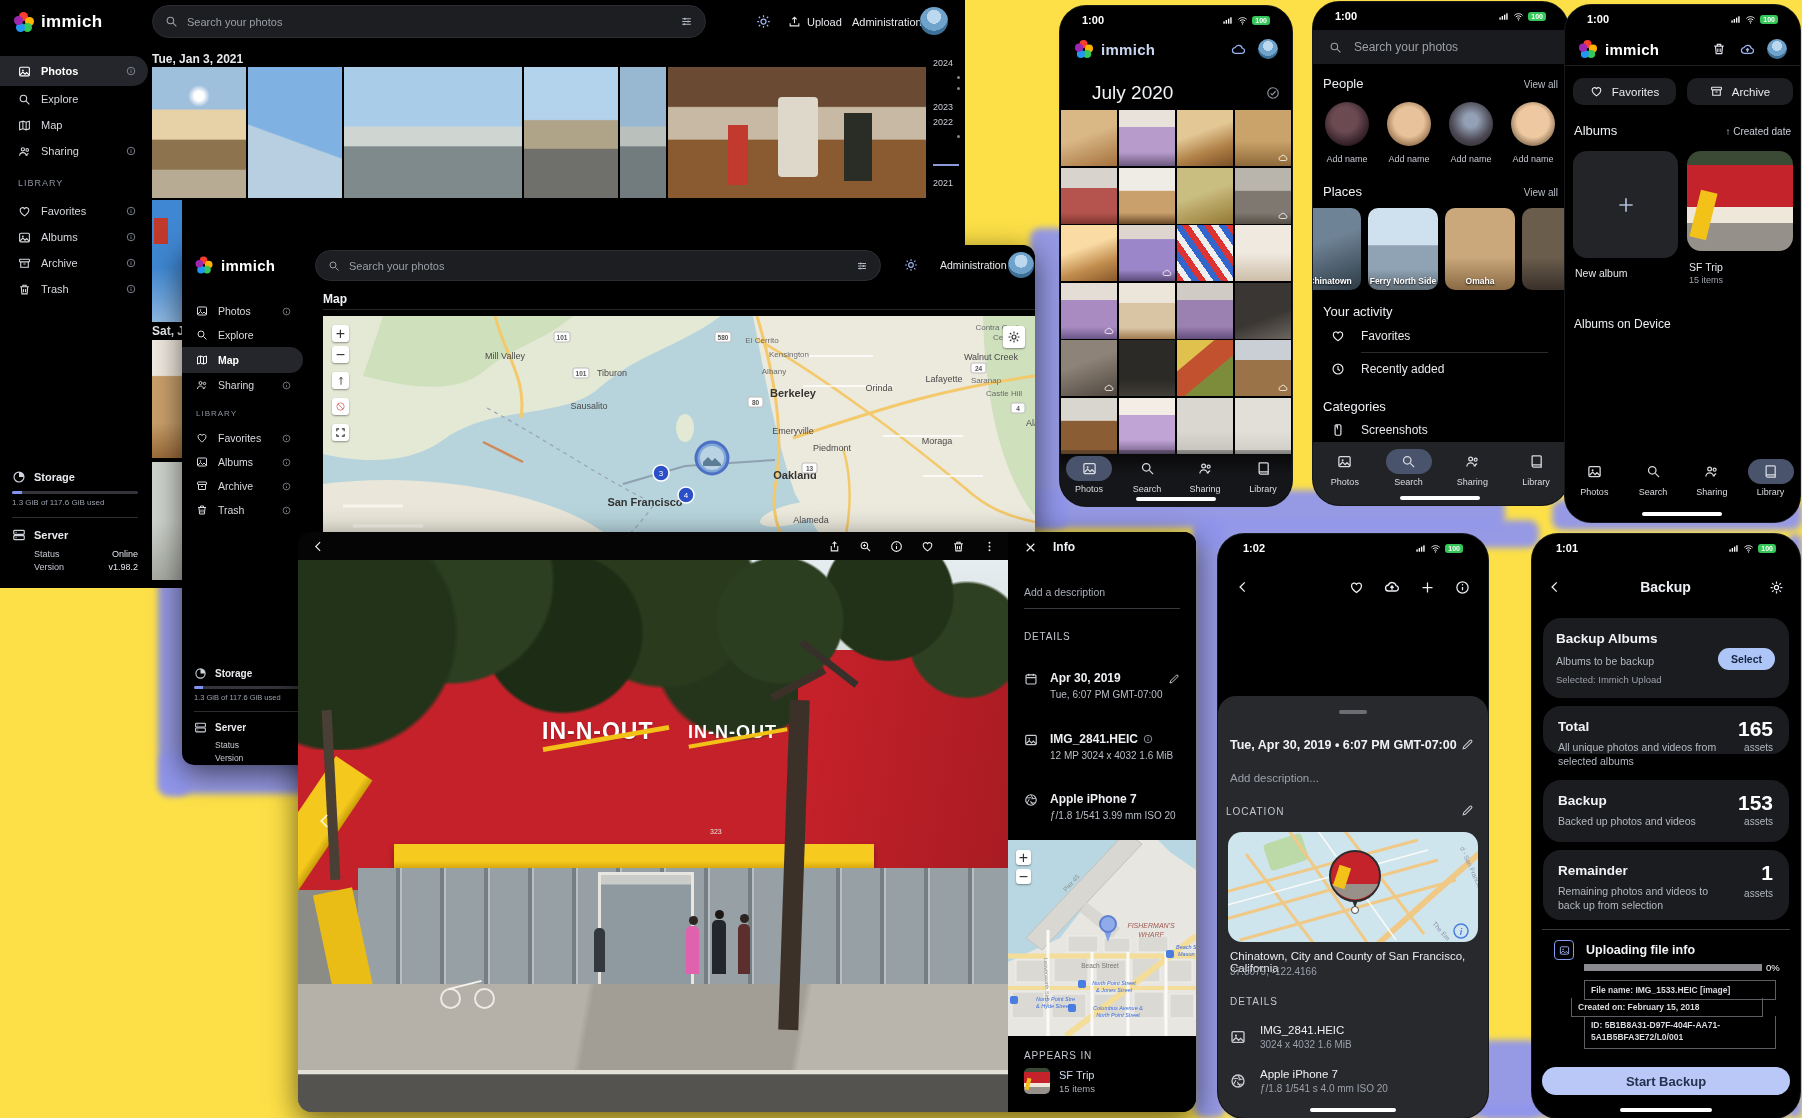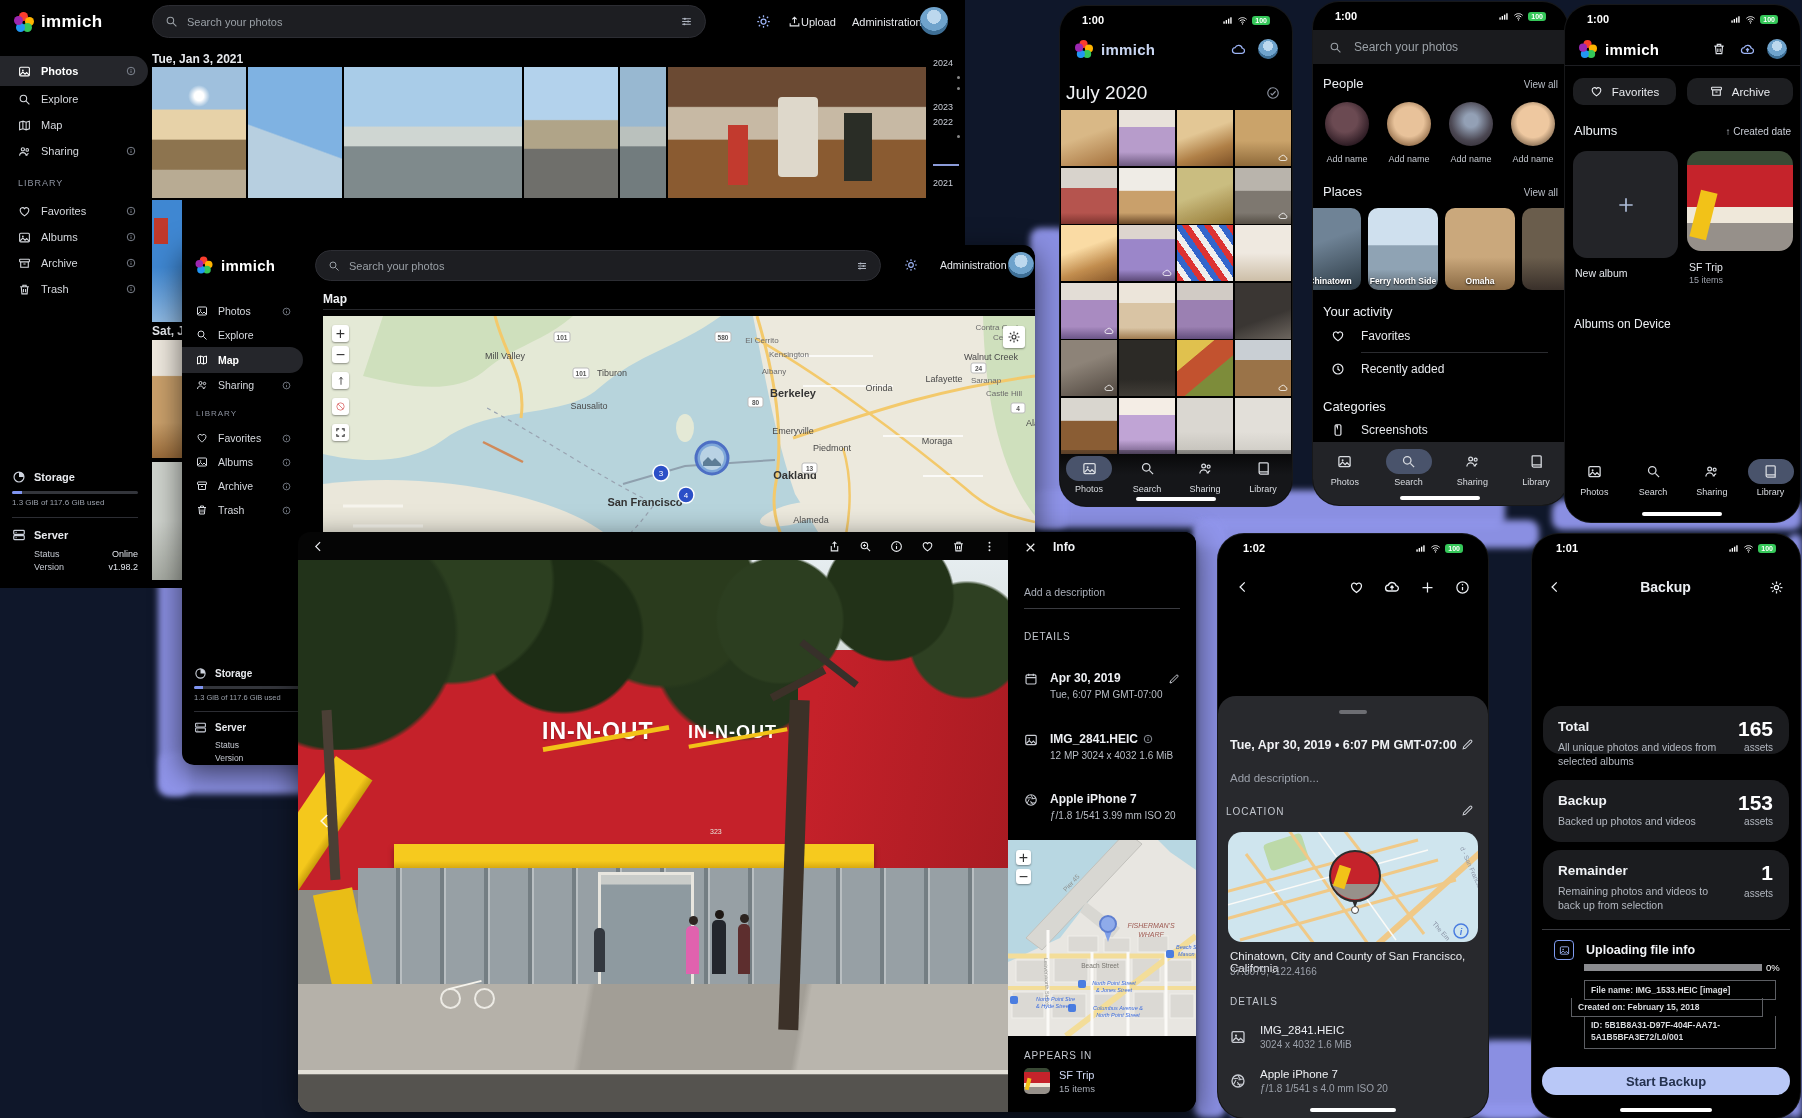--- a/index.html
+++ b/index.html
@@ -1,16 +1,16 @@
 <!DOCTYPE html>
 <html><head>
 <meta charset="utf-8">
 <style>
   html,body{margin:0;background:#000;font-family:"Liberation Sans","DejaVu Sans",sans-serif;}
-  #canvas{position:relative;width:1802px;height:1118px;background:#0f172a;overflow:hidden;color:#eee;}
+  #canvas{position:relative;width:1802px;height:1118px;background:#fde047;overflow:hidden;color:#eee;}
   .abs{position:absolute;}
   .grunge{position:absolute;background:#9196ec;filter:blur(3px);border-radius:10px;opacity:.95;}
   
   .win{position:absolute;background:#000;}
   .topbar{position:absolute;left:0;top:0;right:0;height:43px;display:flex;align-items:center;}
   .logo{display:flex;align-items:center;gap:7px;}
   .flower{position:relative;width:20px;height:20px;}
   .flower i{position:absolute;width:9px;height:9px;border-radius:50%;}
   .flower i:nth-child(1){left:5px;top:0;background:#fa3d2e;}
   .flower i:nth-child(2){left:11px;top:5px;background:#ffb400;}
@@ -296,21 +296,21 @@
             <svg width="13" height="13">
               <use href="#i-sliders"></use>
             </svg>
           </span>
       </div>
       <span class="ic toolic" style="position:absolute;left:756px;color:#9db4f5;">
           <svg width="15" height="15">
             <use href="#i-sun"></use>
           </svg>
         </span>
-      <span class="ic toolic" style="position:absolute;left:788px;display:flex;font-size:11px;align-items:center;">
+      <span class="ic toolic" style="position:absolute;left:788px;display:flex;gap:6px;font-size:11px;align-items:center;">
           <svg width="13" height="13">
             <use href="#i-upload"></use>
           </svg>
           <span>Upload</span>
         </span>
       <span style="position:absolute;left:852px;font-size:11px;color:#e6e8ec;">Administration</span>
       <span class="avatar" style="position:absolute;left:920px;top:7px;width:28px;height:28px;"></span>
     </div>
 
     <div class="abs" style="left:0;top:56px;width:148px;">
@@ -985,21 +985,21 @@
         </span>
       <span class="logotext" style="font-size:15px;margin-left:7px;color:#c9d6f2;">immich</span>
       <span style="flex:1"></span>
       <span class="ic" style="color:#9db4f5;margin-right:12px;">
           <svg width="15" height="15">
             <use href="#i-cloud"></use>
           </svg>
         </span>
       <span class="avatar" style="width:20px;height:20px;"></span>
     </div>
-    <div style="position:absolute;left:6px;top:76px;font-size:19px;color:#f2f4f7;">July 2020</div>
+    <div style="position:absolute;left:32px;top:76px;font-size:19px;color:#f2f4f7;">July 2020</div>
     <span class="ic" style="position:absolute;right:12px;top:80px;color:#8d93a0;">
         <svg width="14" height="14">
           <use href="#i-checkc"></use>
         </svg>
       </span>
     <div class="abs" style="left:1px;top:104px;width:230px;height:344px;display:grid;grid-template-columns:repeat(4,1fr);gap:1.5px;overflow:hidden;">
       <div class="gtile g-sand" style="height:56px;"></div>
       <div class="gtile g-drink" style="height:56px;"></div>
       <div class="gtile g-banh" style="height:56px;"></div>
       <div class="gtile g-pastry" style="height:56px;">
@@ -1477,20 +1477,26 @@
             <use href="#i-back"></use>
           </svg>
         </span>
       <span style="flex:1;text-align:center;font-size:14px;font-weight:bold;">Backup</span>
       <span class="ic">
           <svg width="15" height="15">
             <use href="#i-gear"></use>
           </svg>
         </span>
     </div>
+    <div class="ecard" style="left:11px;top:84px;width:246px;height:80px;">
+      <div class="t" style="margin:13px 0 0 13px;">Backup Albums</div>
+      <div class="d" style="margin:8px 0 0 13px;">Albums to be backup</div>
+      <div style="position:absolute;right:14px;top:30px;background:#aec6f7;color:#15233f;font-size:10.5px;font-weight:bold;border-radius:14px;padding:5px 13px;">Select</div>
+      <div class="d" style="margin:6px 0 0 13px;font-size:9.5px;color:#9ba0aa;">Selected: Immich Upload</div>
+    </div>
     <div class="ecard" style="left:11px;top:172px;width:246px;height:48px;">
       <div class="t" style="margin:13px 0 0 15px;">Total</div>
       <div class="d" style="margin:6px 0 0 15px;"><span>All unique photos and videos from</span><br><span>selected albums</span></div>
       <div class="bignum" style="position:absolute;right:16px;top:11px;">165</div>
       <div class="unit" style="position:absolute;right:16px;top:36px;">assets</div>
     </div>
     <div class="ecard" style="left:11px;top:246px;width:246px;height:62px;">
       <div class="t" style="margin:13px 0 0 15px;">Backup</div>
       <div class="d" style="margin:6px 0 0 15px;">Backed up photos and videos</div>
       <div class="bignum" style="position:absolute;right:16px;top:11px;">153</div>

